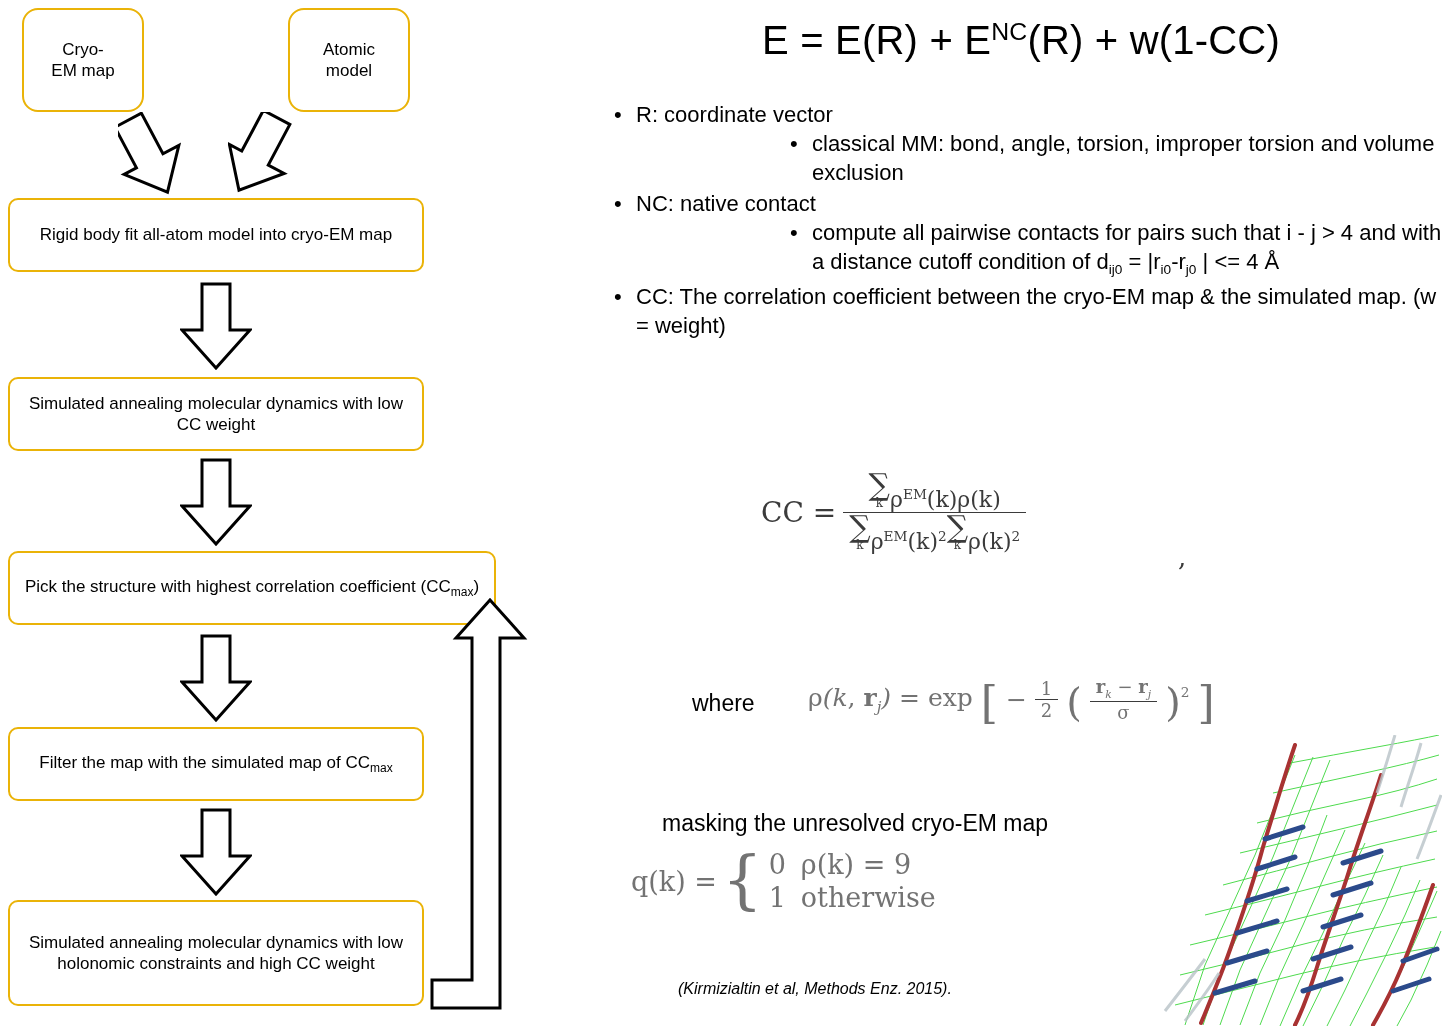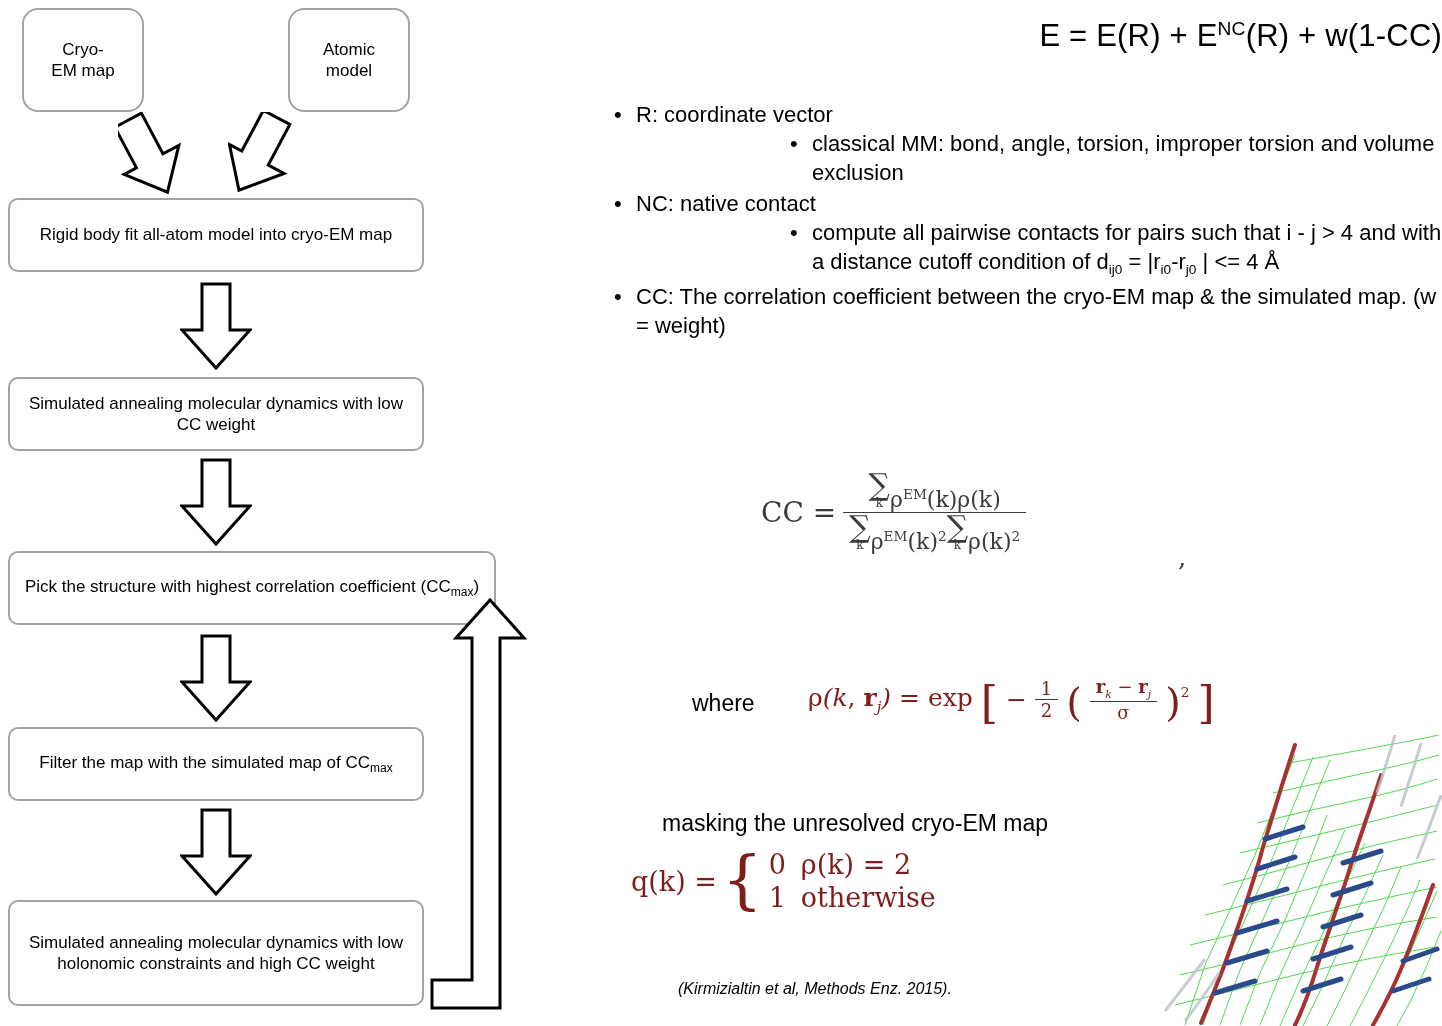--- a/index.html
+++ b/index.html
@@ -19,21 +19,21 @@
   
   #flowchart {
     position: absolute;
     left: 0;
     top: 0;
     width: 600px;
     height: 1026px;
   }
   .node {
     position: absolute;
-    border: 2px solid #a3a3a3;
+    border: 2px solid #eab308;
     background: #fff;
     display: flex;
     align-items: center;
     justify-content: center;
     text-align: center;
     box-sizing: border-box;
     font-size: 17px;
     line-height: 1.25;
     padding: 4px 10px;
   }
@@ -61,22 +61,22 @@
     left: 600px;
     top: 0;
     width: 842px;
     height: 1026px;
   }
   #equation-title {
     position: absolute;
     left: 0;
     top: 18px;
     width: 842px;
-    text-align: right;
-    font-size: 31px;
+    text-align: center;
+    font-size: 40px;
     letter-spacing: .2px;
   }
   sup.nc { font-size: 0.62em; vertical-align: super; }
 
   #bullets {
     position: absolute;
     left: 4px;
     top: 100px;
     width: 840px;
     font-size: 22px;
@@ -112,21 +112,21 @@
     content: "\2022";
     position: absolute;
     left: 4px;
     top: 0;
   }
   .serif-sub { font-size: 0.62em; vertical-align: sub; }
 
   
   .math {
     font-family: "DejaVu Serif", serif;
-    color: #7f1d1d;
+    color: #737373;
   }
   #cc-formula {
     position: absolute;
     left: 160px;
     top: 470px;
     width: 460px;
     color: #3b3b3b;
   }
   #cc-comma {
     position: absolute;
@@ -333,21 +333,21 @@
 
   <div id="mask-label">masking the unresolved cryo-EM map</div>
 
   <div id="q-formula" class="math">
     <table style="border-collapse:collapse; font-size:27px;margin-left:8px;">
       <tbody>
           <tr>
         <td rowspan="2" style="vertical-align:middle; padding-right:4px;">q(k) =</td>
         <td rowspan="2" style="vertical-align:middle; font-size:64px; line-height:.8; padding-right:6px;">{</td>
         <td style="padding:0 14px 0 0;">0</td>
-        <td>ρ(k) = 2</td>
+        <td>ρ(k) = 9</td>
       </tr>
       <tr>
         <td style="padding:0 14px 0 0;">1</td>
         <td>otherwise</td>
       </tr>
     </tbody>
       </table>
   </div>
 
   <div id="citation">(Kirmizialtin et al, Methods Enz. 2015).</div>

